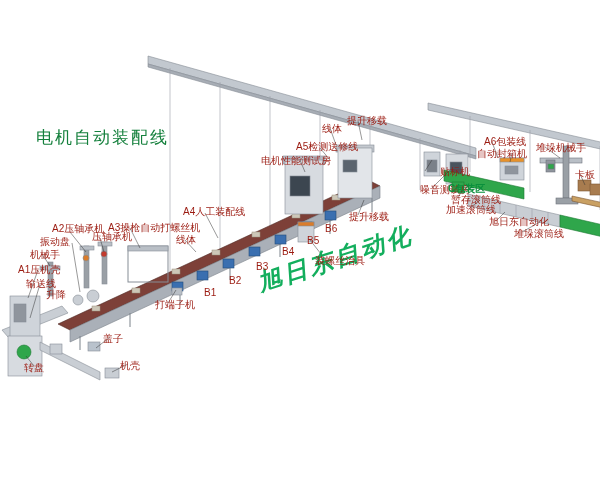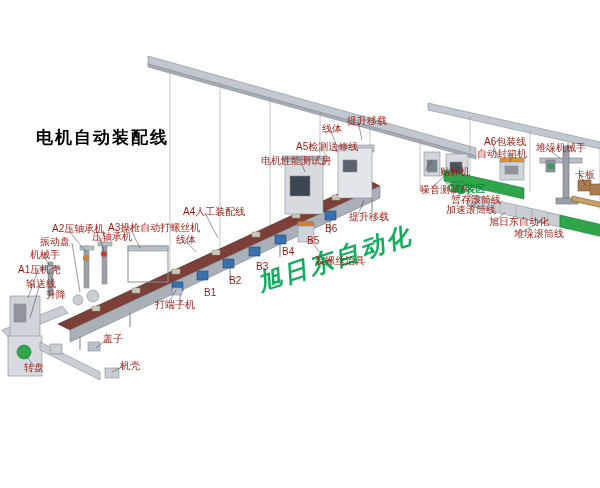--- a/index.html
+++ b/index.html
@@ -1,22 +1,22 @@
 <!DOCTYPE html>
 <html><head>
 <meta charset="utf-8">
 <style>
   html,body{margin:0;padding:0;background:#fff;}
   .stage{position:relative;width:600px;height:488px;background:#ffffff;overflow:hidden;
          font-family:"Liberation Sans",sans-serif;}
   .stage svg{position:absolute;left:0;top:0;}
   .lbl{position:absolute;font-size:10px;line-height:1;color:#9b1a10;white-space:nowrap;}
   .lbl.green{color:#0a8f3c;font-weight:bold;}
-  .title{position:absolute;left:36px;top:126px;font-size:17px;font-weight:bold;
-         color:#000000;letter-spacing:2px;}
+  .title{position:absolute;left:36px;top:126px;font-size:17px;font-weight:normal;
+         color:#15803d;letter-spacing:2px;}
   .watermark{position:absolute;left:258px;top:268px;font-size:24px;font-weight:bold;
          font-style:italic;color:#00a850;letter-spacing:3px;opacity:.92;
          transform:rotate(-18deg);transform-origin:left center;}
 </style>
 </head>
 <body>
 
 <div class="stage">
 
   <svg width="600" height="488" viewBox="0 0 600 488">

